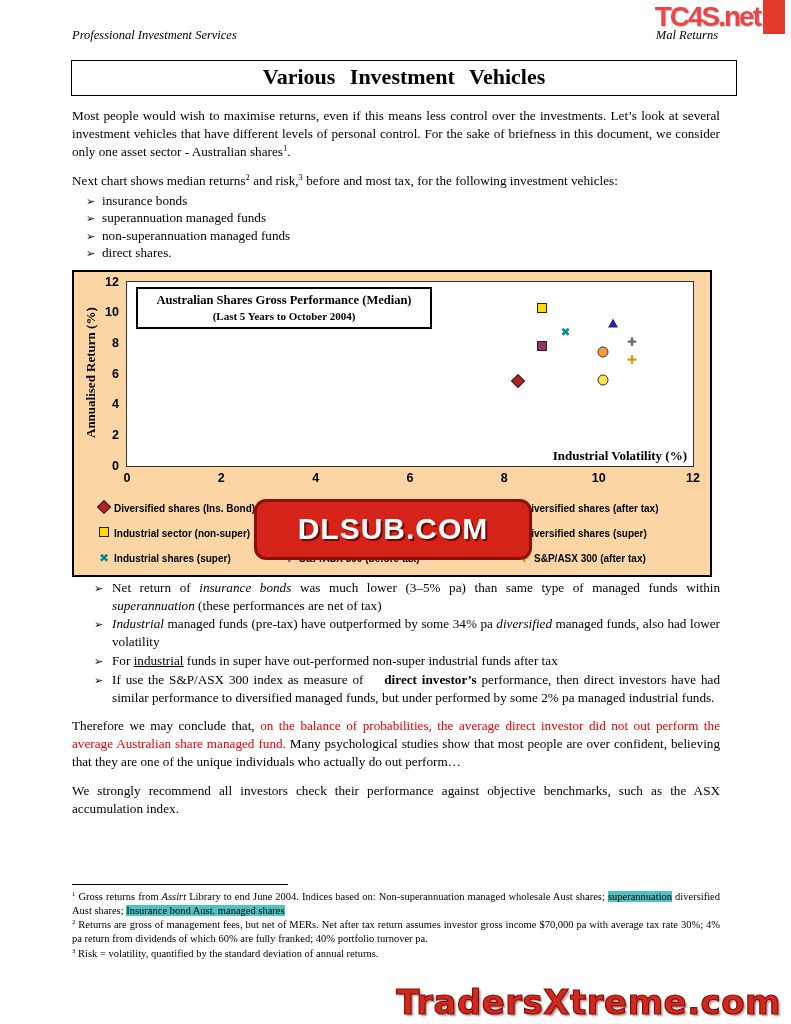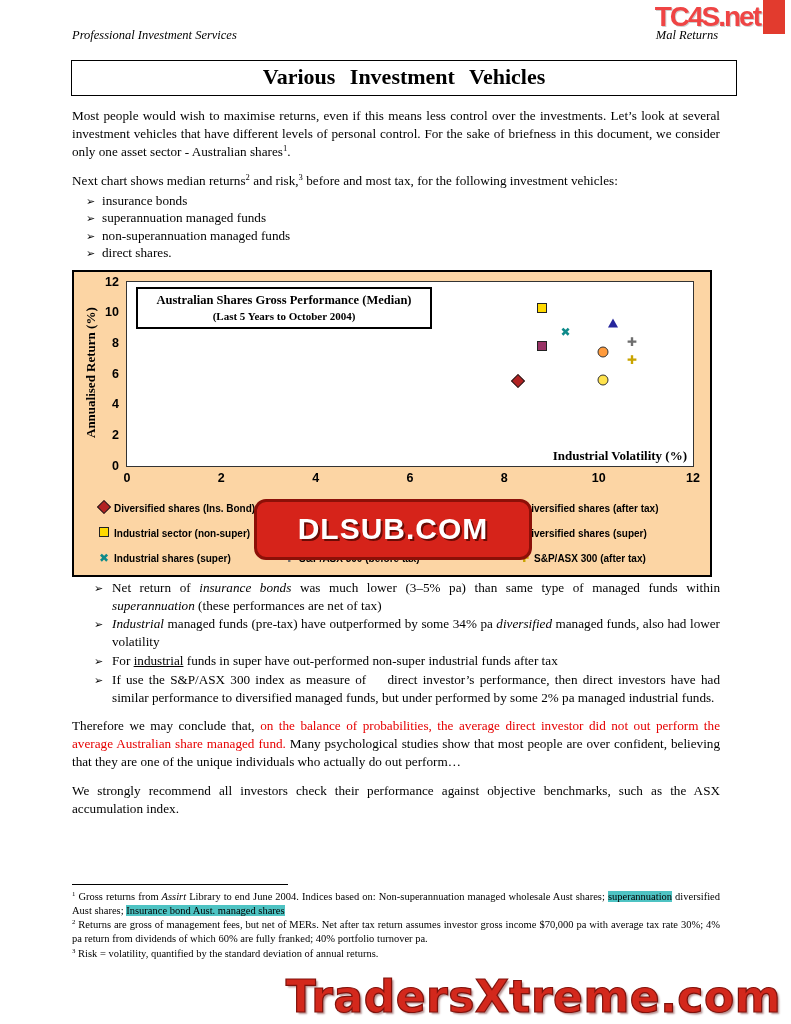--- a/index.html
+++ b/index.html
@@ -22,21 +22,21 @@
   .content{position:absolute;top:96px;left:72px;width:648px;font-size:13.2px;line-height:1.36;}
   .para{margin:11px 0 0;text-align:justify;}
   .blist{margin:2px 0 8px;}
   .bitem{position:relative;padding-left:30px;line-height:17.5px;}
   .bmark{position:absolute;left:14px;top:1px;font-size:11px;font-family:"DejaVu Sans",sans-serif;}
   .blist2{margin:2px 0 0;}
   .bitem2{position:relative;padding-left:40px;text-align:justify;line-height:17.8px;margin-bottom:1px;}
   .bitem2 .bmark{left:22px;}
 
   
-  .ri{font-style:italic;} .rb{font-weight:normal;margin-left:16px;} .ru{text-decoration:underline;}
+  .ri{font-style:italic;} .rb{font-weight:bold;margin-left:16px;} .ru{text-decoration:underline;}
   .rsup{vertical-align:super;font-size:0.65em;line-height:0;}
   .rred{color:#e60000;} .rhl{background:#4ec3c3;}
 
   
   .chartbox{position:relative;width:636px;height:303px;margin-top:8px;background:#fcd5a4;border:2px solid #000;}
   .plot{position:absolute;left:52px;top:9px;width:566px;height:184px;background:#fff;border:1px solid #333;overflow:visible;}
   .ctitle{position:absolute;left:9px;top:5px;width:284px;background:#fff;border:2px solid #000;
           text-align:center;padding:3px 4px;z-index:2;}
   .ct1{font-weight:bold;font-size:12.5px;}
   .ct2{font-weight:bold;font-size:11px;}
@@ -61,21 +61,21 @@
   .mk-circle{width:9px;height:9px;border:1px solid #333;border-radius:50%;}
   .mk-triangle{width:0;height:0;border-left:5px solid transparent;border-right:5px solid transparent;border-bottom:9px solid #333;}
   .mk-x,.mk-plus{font-family:"DejaVu Sans",sans-serif;font-weight:bold;font-size:12px;line-height:12px;}
 
   
   .wm-mid{position:absolute;left:180px;top:227px;width:272px;height:55px;background:#d6231a;
           border:3px solid #8c1008;border-radius:12px;display:flex;align-items:center;justify-content:center;
           font-family:"Liberation Sans",sans-serif;font-weight:bold;font-size:30px;color:#fff;
           text-shadow:2px 2px 0 #6a0b05;letter-spacing:1px;z-index:6;}
   .wm-bottom{position:absolute;bottom:2px;right:10px;font-family:"DejaVu Sans",sans-serif;font-weight:bold;
-             font-size:44px;color:#d3281c;-webkit-text-stroke:1.2px #7e120c;
+             font-size:34px;color:#d3281c;-webkit-text-stroke:1.2px #7e120c;
              text-shadow:2px 2px 2px rgba(90,10,10,0.45);letter-spacing:0.5px;z-index:4;}
 
   
   .footnotes{position:absolute;top:884px;left:72px;width:648px;font-size:10.5px;line-height:1.3;}
   .fnrule{width:216px;border-top:1px solid #000;margin-bottom:5px;}
   .fn{margin-bottom:1px;text-align:justify;}
 </style>
 </head>
 <body>
 

